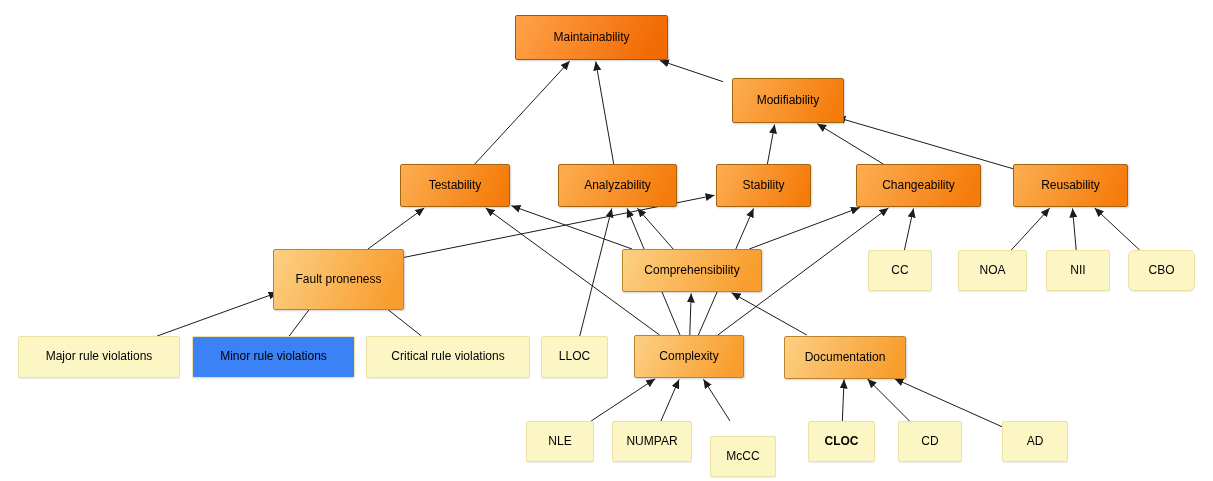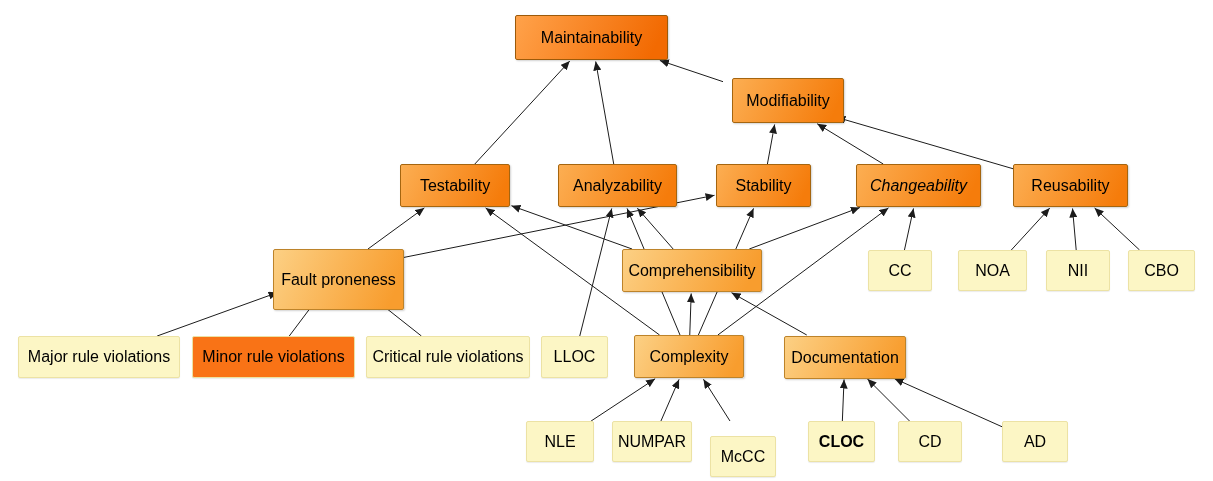--- a/index.html
+++ b/index.html
@@ -20,21 +20,21 @@
     left: 0;
     top: 0;
   }
   .node {
     position: absolute;
     box-sizing: border-box;
     display: flex;
     align-items: center;
     justify-content: center;
     text-align: center;
-    font-size: 16px;
+    font-size: 12px;
     line-height: 1.1;
     color: #000000;
     border: 1px solid transparent;
     border-radius: 2px;
     box-shadow: 1px 1px 2px rgba(0,0,0,0.18);
     white-space: nowrap;
   }
   .node.leaf {
     box-shadow: 0 1px 1px rgba(0,0,0,0.08);
   }
@@ -79,30 +79,30 @@
       <line x1="729.9764705882353" y1="421" x2="703.4631727170286" y2="379.2661052027301" stroke="#1c1c1c" stroke-width="1" marker-end="url(#arrowhead)"></line>
       <line x1="842.3441176470589" y1="421" x2="844.0529934710637" y2="379.4987299884545" stroke="#1c1c1c" stroke-width="1" marker-end="url(#arrowhead)"></line>
       <line x1="909.5" y1="421" x2="867.5606601717798" y2="379.06066017177983" stroke="#1c1c1c" stroke-width="1" marker-end="url(#arrowhead)"></line>
       <line x1="1002" y1="426.7368421052632" x2="894.4280509072541" y2="378.6125490900874" stroke="#1c1c1c" stroke-width="1" marker-end="url(#arrowhead)"></line>
     </svg>
     <div class="node root" style="left: 515px; top: 15px; width: 153px; height: 45px; background: linear-gradient(115deg, rgb(255, 162, 74) 0%, rgb(242, 106, 2) 90%); border-color: rgb(156, 90, 10);">Maintainability</div>
     <div class="node aggregate" style="left: 723px; top: 78px; width: 112px; height: 45px; background: linear-gradient(115deg, rgb(252, 174, 82) 0%, rgb(245, 124, 11) 90%); border-color: rgb(165, 101, 15); margin-left: 9px;">Modifiability</div>
     <div class="node aggregate" style="left: 400px; top: 164px; width: 110px; height: 43px; background: linear-gradient(115deg, rgb(252, 174, 82) 0%, rgb(245, 124, 11) 90%); border-color: rgb(165, 101, 15);">Testability</div>
     <div class="node aggregate" style="left: 558px; top: 164px; width: 119px; height: 43px; background: linear-gradient(115deg, rgb(252, 174, 82) 0%, rgb(245, 124, 11) 90%); border-color: rgb(165, 101, 15);">Analyzability</div>
     <div class="node aggregate" style="left: 716px; top: 164px; width: 95px; height: 43px; background: linear-gradient(115deg, rgb(252, 174, 82) 0%, rgb(245, 124, 11) 90%); border-color: rgb(165, 101, 15);">Stability</div>
-    <div class="node aggregate" style="left: 856px; top: 164px; width: 125px; height: 43px; background: linear-gradient(115deg, rgb(252, 174, 82) 0%, rgb(245, 124, 11) 90%); border-color: rgb(165, 101, 15); font-style: italic;">Changeability</div>
+    <div class="node aggregate" style="left: 856px; top: 164px; width: 125px; height: 43px; background: linear-gradient(115deg, rgb(252, 174, 82) 0%, rgb(245, 124, 11) 90%); border-color: rgb(165, 101, 15);">Changeability</div>
     <div class="node aggregate" style="left: 1013px; top: 164px; width: 115px; height: 43px; background: linear-gradient(115deg, rgb(252, 174, 82) 0%, rgb(245, 124, 11) 90%); border-color: rgb(165, 101, 15);">Reusability</div>
     <div class="node subaggregate" style="left: 273px; top: 249px; width: 131px; height: 61px; background: linear-gradient(115deg, rgb(252, 208, 132) 0%, rgb(248, 157, 46) 90%); border-color: rgb(189, 131, 42);">Fault proneness</div>
     <div class="node subaggregate" style="left: 622px; top: 249px; width: 140px; height: 43px; background: linear-gradient(115deg, rgb(252, 208, 132) 0%, rgb(248, 157, 46) 90%); border-color: rgb(189, 131, 42);">Comprehensibility</div>
     <div class="node leaf" style="left: 868px; top: 250px; width: 64px; height: 41px; background: rgb(252, 246, 197); border-color: rgb(236, 226, 164);">CC</div>
     <div class="node leaf" style="left: 958px; top: 250px; width: 69px; height: 41px; background: rgb(252, 246, 197); border-color: rgb(236, 226, 164);">NOA</div>
     <div class="node leaf" style="left: 1046px; top: 250px; width: 64px; height: 41px; background: rgb(252, 246, 197); border-color: rgb(236, 226, 164);">NII</div>
-    <div class="node leaf" style="left: 1128px; top: 250px; width: 67px; height: 41px; background: rgb(252, 246, 197); border-color: rgb(236, 226, 164);">CBO</div>
+    <div class="node leaf" style="left: 1128px; top: 250px; width: 67px; height: 41px; background: rgb(252, 246, 197); border-color: rgb(236, 226, 164); border-radius: 6px;">CBO</div>
     <div class="node leaf" style="left: 18px; top: 336px; width: 162px; height: 42px; background: rgb(252, 246, 197); border-color: rgb(236, 226, 164);">Major rule violations</div>
-    <div class="node leaf" style="left: 192px; top: 336px; width: 163px; height: 42px; background: #f97316; border-color: rgb(236, 226, 164);">Minor rule violations</div>
+    <div class="node leaf" style="left: 192px; top: 336px; width: 163px; height: 42px; background: #3b82f6; border-color: rgb(236, 226, 164);">Minor rule violations</div>
     <div class="node leaf" style="left: 366px; top: 336px; width: 164px; height: 42px; background: rgb(252, 246, 197); border-color: rgb(236, 226, 164);">Critical rule violations</div>
     <div class="node leaf" style="left: 541px; top: 336px; width: 67px; height: 42px; background: rgb(252, 246, 197); border-color: rgb(236, 226, 164);">LLOC</div>
     <div class="node subaggregate" style="left: 634px; top: 335px; width: 110px; height: 43px; background: linear-gradient(115deg, rgb(252, 208, 132) 0%, rgb(248, 157, 46) 90%); border-color: rgb(189, 131, 42);">Complexity</div>
     <div class="node subaggregate" style="left: 784px; top: 336px; width: 122px; height: 43px; background: linear-gradient(115deg, rgb(252, 208, 132) 0%, rgb(248, 157, 46) 90%); border-color: rgb(189, 131, 42);">Documentation</div>
     <div class="node leaf" style="left: 526px; top: 421px; width: 68px; height: 41px; background: rgb(252, 246, 197); border-color: rgb(236, 226, 164);">NLE</div>
     <div class="node leaf" style="left: 612px; top: 421px; width: 80px; height: 41px; background: rgb(252, 246, 197); border-color: rgb(236, 226, 164);">NUMPAR</div>
     <div class="node leaf" style="left: 710px; top: 421px; width: 66px; height: 41px; background: rgb(252, 246, 197); border-color: rgb(236, 226, 164); margin-top: 15px;">McCC</div>
     <div class="node leaf" style="left: 808px; top: 421px; width: 67px; height: 41px; background: rgb(252, 246, 197); border-color: rgb(236, 226, 164); font-weight: bold;">CLOC</div>
     <div class="node leaf" style="left: 898px; top: 421px; width: 64px; height: 41px; background: rgb(252, 246, 197); border-color: rgb(236, 226, 164);">CD</div>
     <div class="node leaf" style="left: 1002px; top: 421px; width: 66px; height: 41px; background: rgb(252, 246, 197); border-color: rgb(236, 226, 164);">AD</div>

